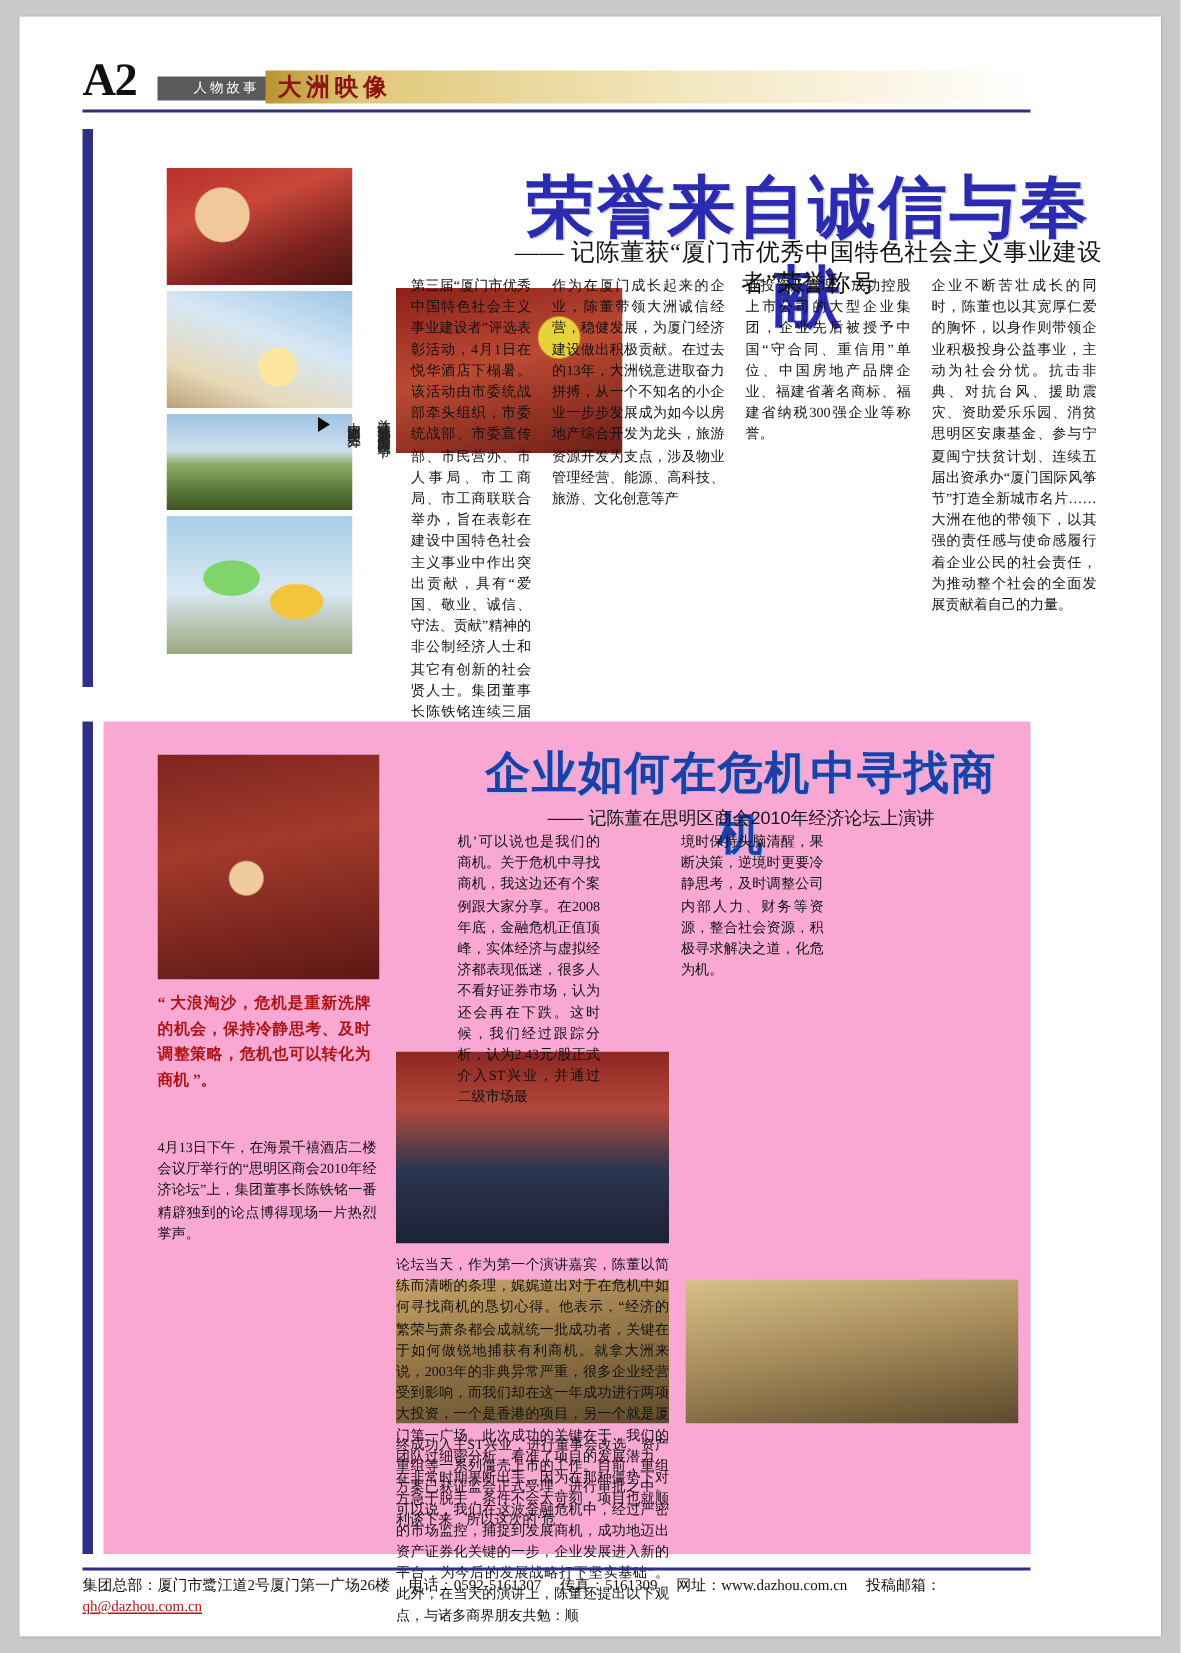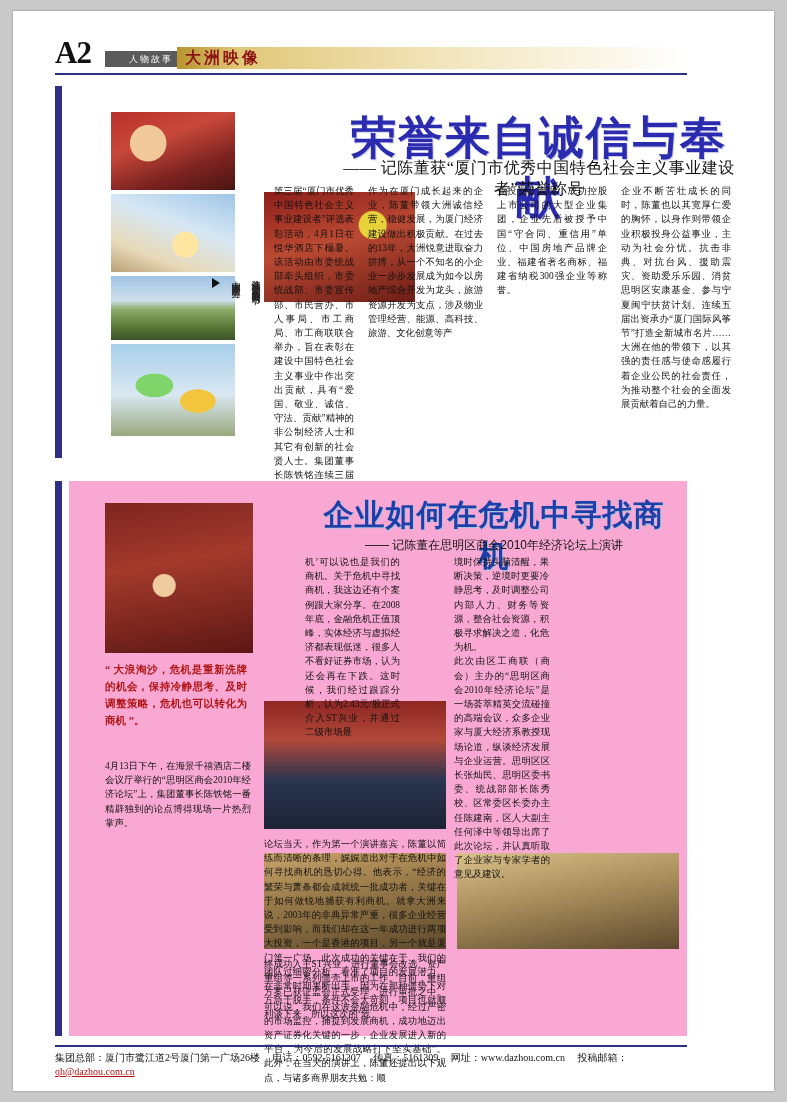--- a/index.html
+++ b/index.html
@@ -217,21 +217,20 @@
       </div>
 
     <div class="headline2">企业如何在危机中寻找商机</div>
     <div class="subhead2">—— 记陈董在思明区商会2010年经济论坛上演讲</div>
 
     <div class="pullquote">“ 大浪淘沙，危机是重新洗牌的机会，保持冷静思考、及时调整策略，危机也可以转化为商机 ”。</div>
 
     <div class="cols2a">
       <div class="b2c k2">机’可以说也是我们的商机。关于危机中寻找商机，我这边还有个案例跟大家分享。在2008年底，金融危机正值顶峰，实体经济与虚拟经济都表现低迷，很多人不看好证券市场，认为还会再在下跌。这时候，我们经过跟踪分析，认为2.43元/股正式介入ST兴业，并通过二级市场最</div>
       <div class="b2c k3">境时保持头脑清醒，果断决策，逆境时更要冷静思考，及时调整公司内部人力、财务等资源，整合社会资源，积极寻求解决之道，化危为机。</div>
-      <div class="b2c k4">此次由区工商联（商会）主办的“思明区商会2010年经济论坛”是一场荟萃精英交流碰撞的高端会议，众多企业家与厦大经济系教授现场论道，纵谈经济发展与企业运营。思明区区长张灿民、思明区委书委、统战部部长陈秀校、区常委区长委办主任陈建南，区人大副主任何泽中等领导出席了此次论坛，并认真听取了企业家与专家学者的意见及建议。</div>
     </div>
 
     <div class="cols2b col-left-low">4月13日下午，在海景千禧酒店二楼会议厅举行的“思明区商会2010年经济论坛”上，集团董事长陈铁铭一番精辟独到的论点博得现场一片热烈掌声。</div>
     <div class="cols2c col-left-low">论坛当天，作为第一个演讲嘉宾，陈董以简练而清晰的条理，娓娓道出对于在危机中如何寻找商机的恳切心得。他表示，“经济的繁荣与萧条都会成就统一批成功者，关键在于如何做锐地捕获有利商机。就拿大洲来说，2003年的非典异常严重，很多企业经营受到影响，而我们却在这一年成功进行两项大投资，一个是香港的项目，另一个就是厦门第一广场。此次成功的关键在于，我们的团队过细密分析，看准了项目的发展潜力，在非常时期果断出手。因为在那种僵势下对方急于脱手，条件不会太苛刻，项目也就顺利谈下来，所以这次的‘危</div>
     <div class="cols2e">
       <div class="n1">终成功入主ST兴业，进行董事会改选、资产重组等一系列僵壳上市的工作。目前，重组方案已获证监会正式受理，进行审批之中。可以说，我们在这波金融危机中，经过严密的市场监控，捕捉到发展商机，成功地迈出资产证券化关键的一步，企业发展进入新的平台，为今后的发展战略打下坚实基础”。此外，在当天的演讲上，陈董还提出以下观点，与诸多商界朋友共勉：顺</div>
     </div>
   </div>
 
   <div class="footrule"></div>

